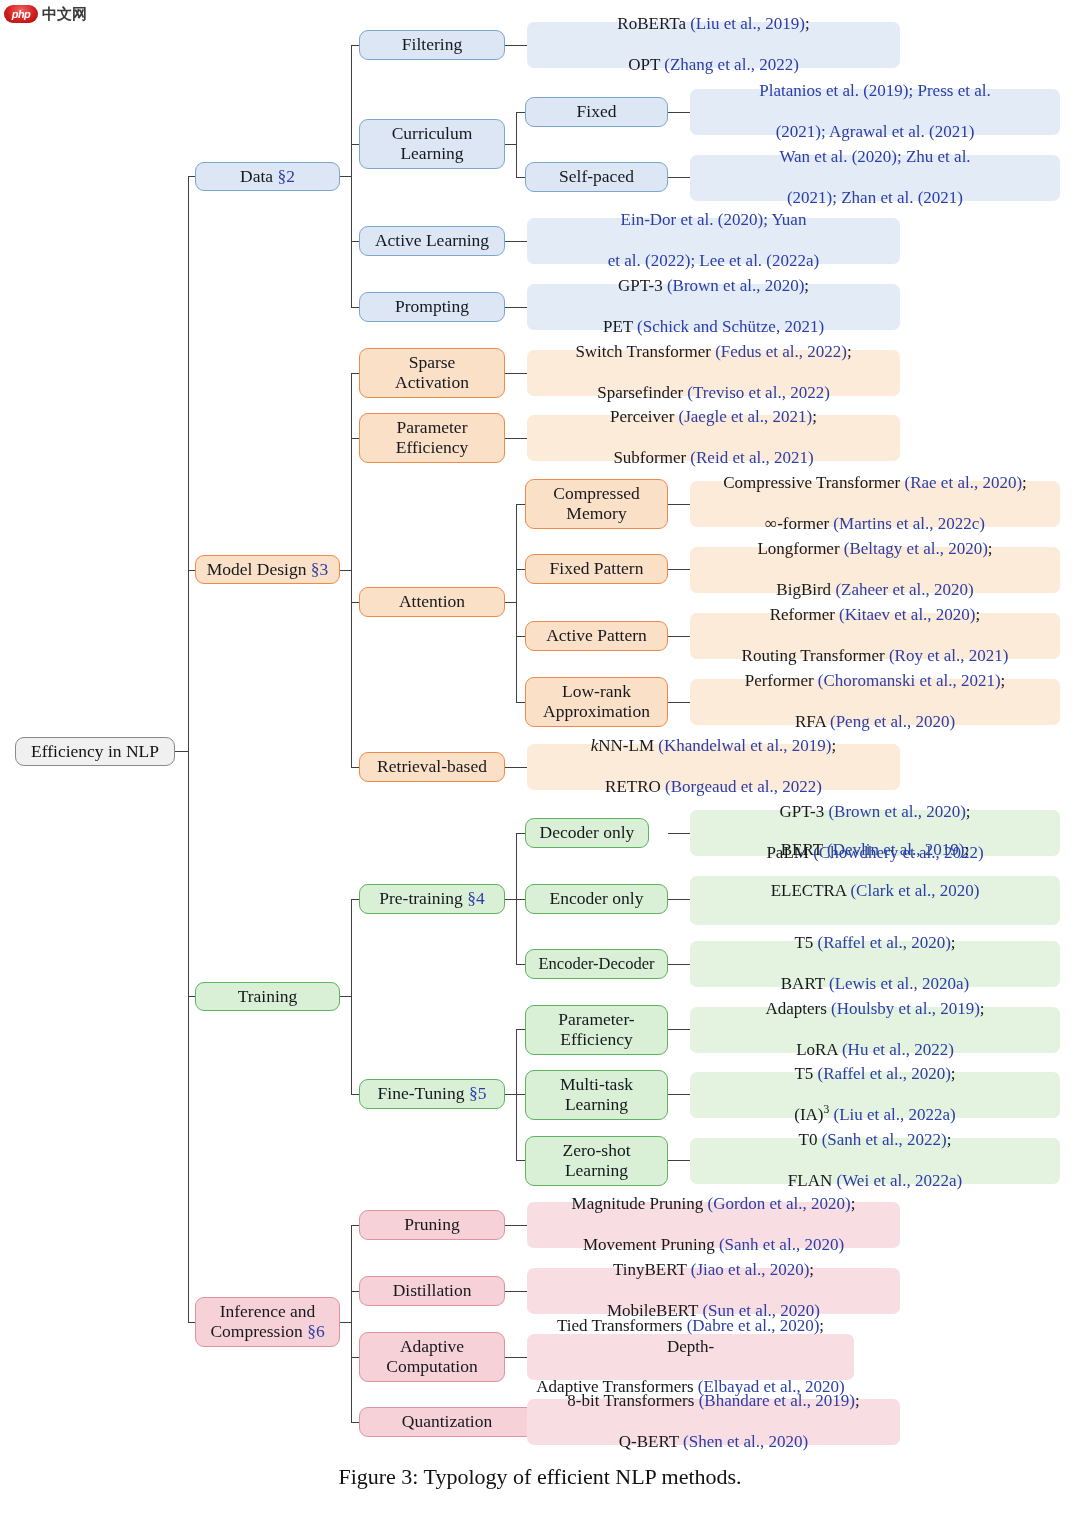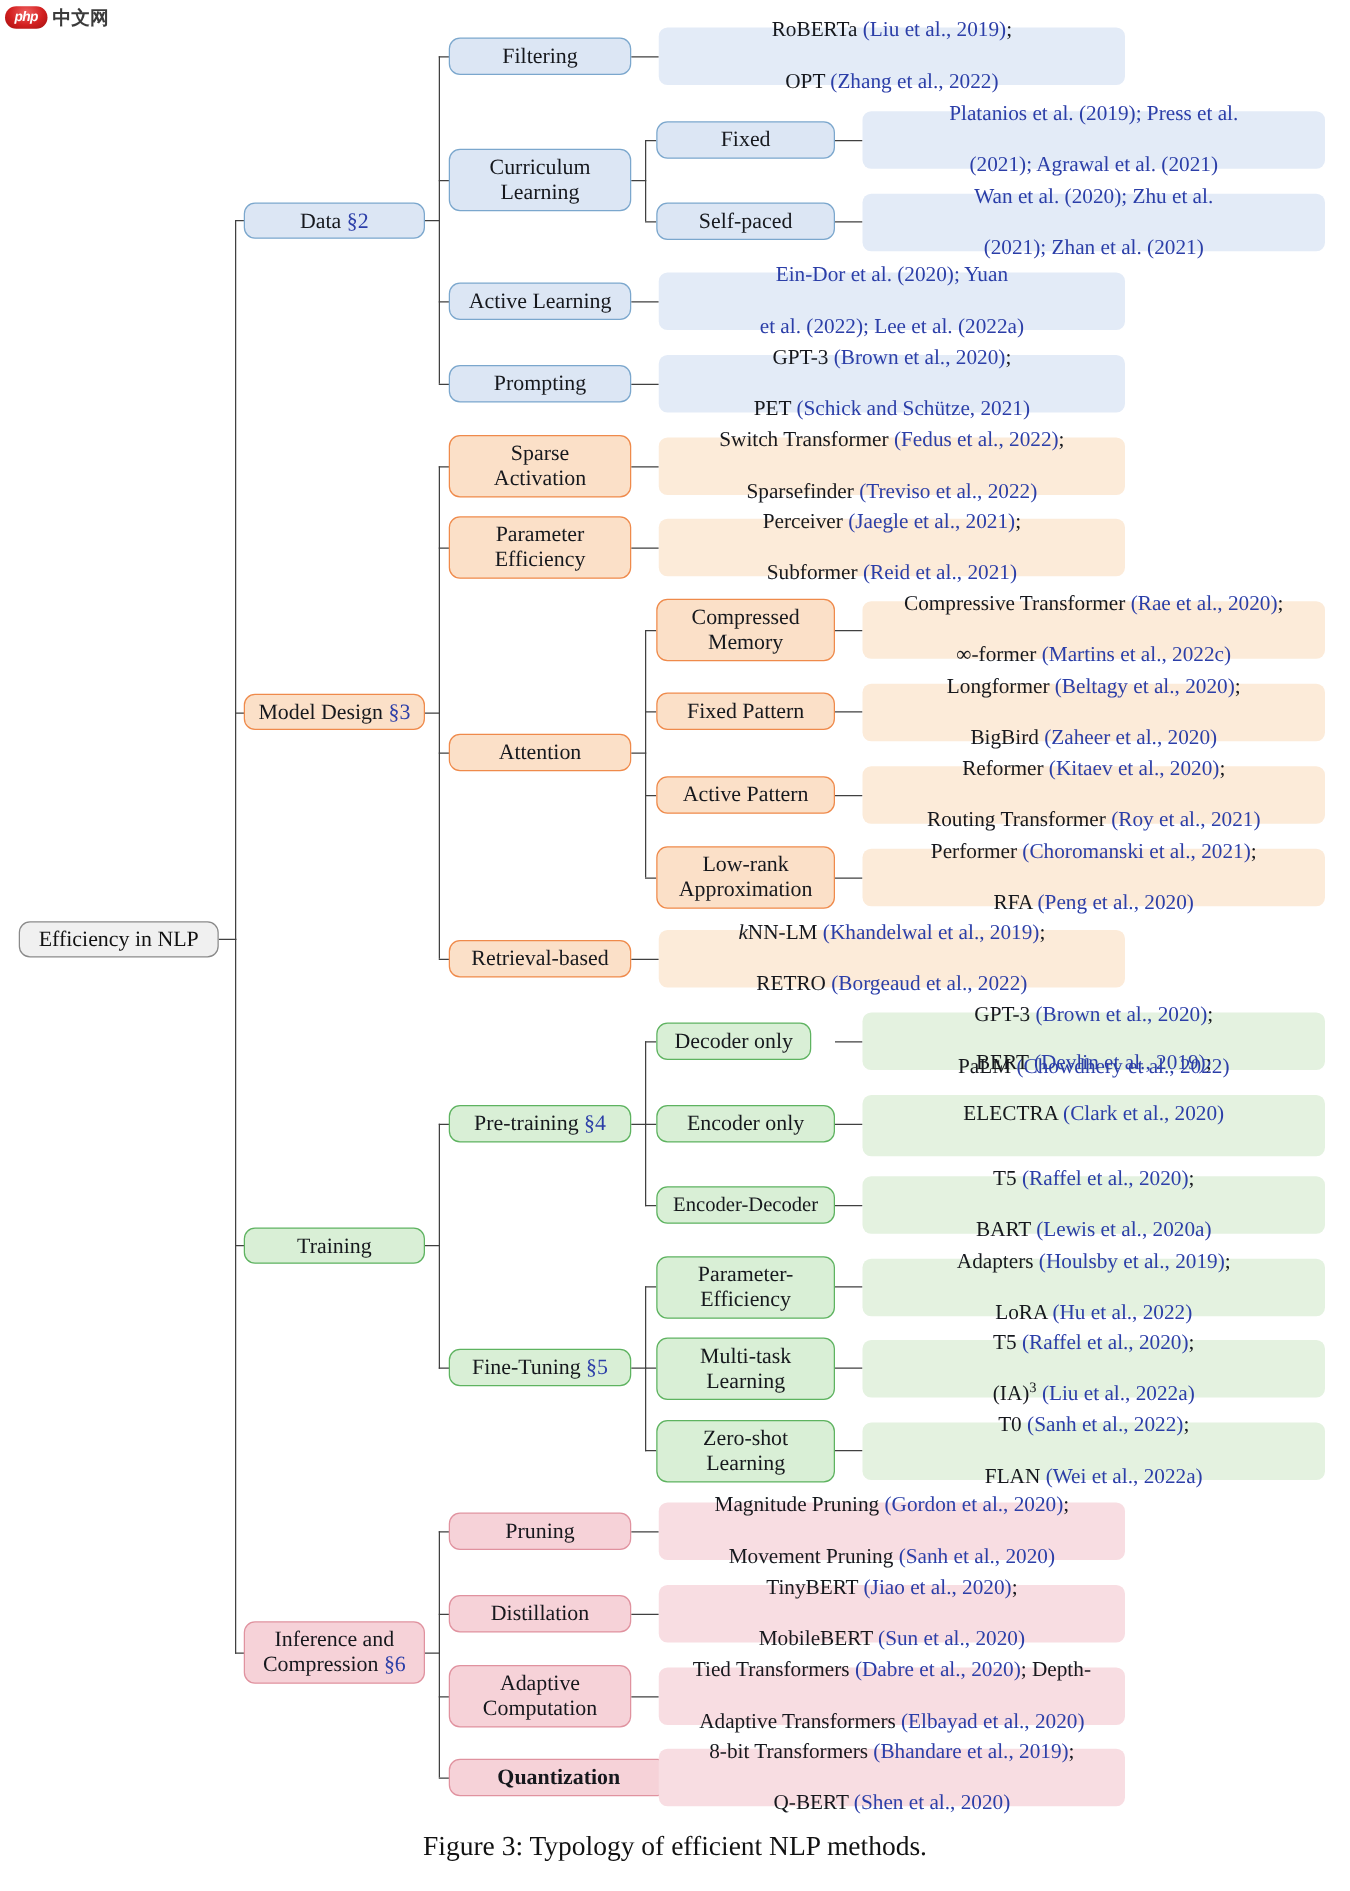--- a/index.html
+++ b/index.html
@@ -428,28 +428,28 @@
     <span>
       <span class="blk">TinyBERT <span class="cite">(Jiao et al., 2020)</span>;</span>
       <span class="blk">MobileBERT <span class="cite">(Sun et al., 2020)</span></span>
     </span>
   </div>
 
   <div class="node cat t-infer" style="left:359px; top:1332px; width:146px; height:50px;">
     <span>Adaptive
 Computation</span>
   </div>
-  <div class="node leaf l-infer" style="left:527px; top:1334px; width:373px; height:46px;">
+  <div class="node leaf l-infer" style="left:527px; top:1334px; width:327px; height:46px;">
     <span>
       <span class="blk">Tied Transformers <span class="cite">(Dabre et al., 2020)</span>; Depth-</span>
       <span class="blk">Adaptive Transformers <span class="cite">(Elbayad et al., 2020)</span></span>
     </span>
   </div>
 
-  <div class="node cat t-infer" style="left:359px; top:1407px; width:176px; height:30px;font-weight:bold;">
+  <div class="node cat t-infer" style="left:359px; top:1407px; width:176px; height:30px;">
     <span>Quantization</span>
   </div>
   <div class="node leaf l-infer" style="left:527px; top:1399px; width:373px; height:46px;">
     <span>
       <span class="blk">8-bit Transformers <span class="cite">(Bhandare et al., 2019)</span>;</span>
       <span class="blk">Q-BERT <span class="cite">(Shen et al., 2020)</span></span>
     </span>
   </div>
 
   <div id="caption">Figure 3: Typology of efficient NLP methods.</div>

